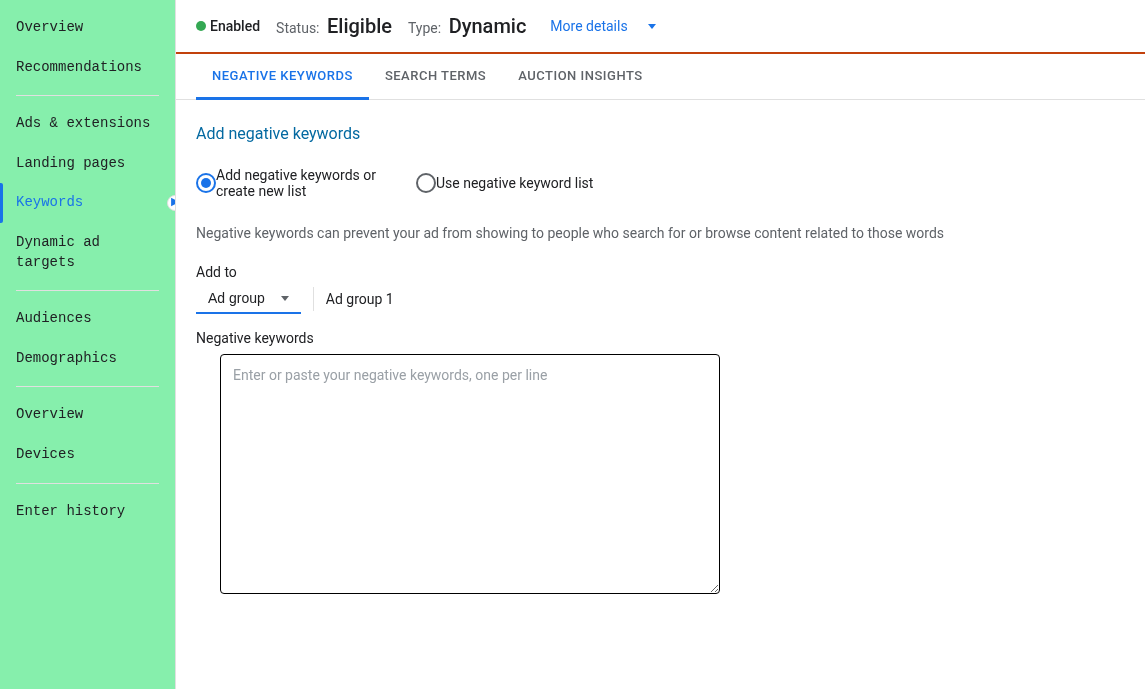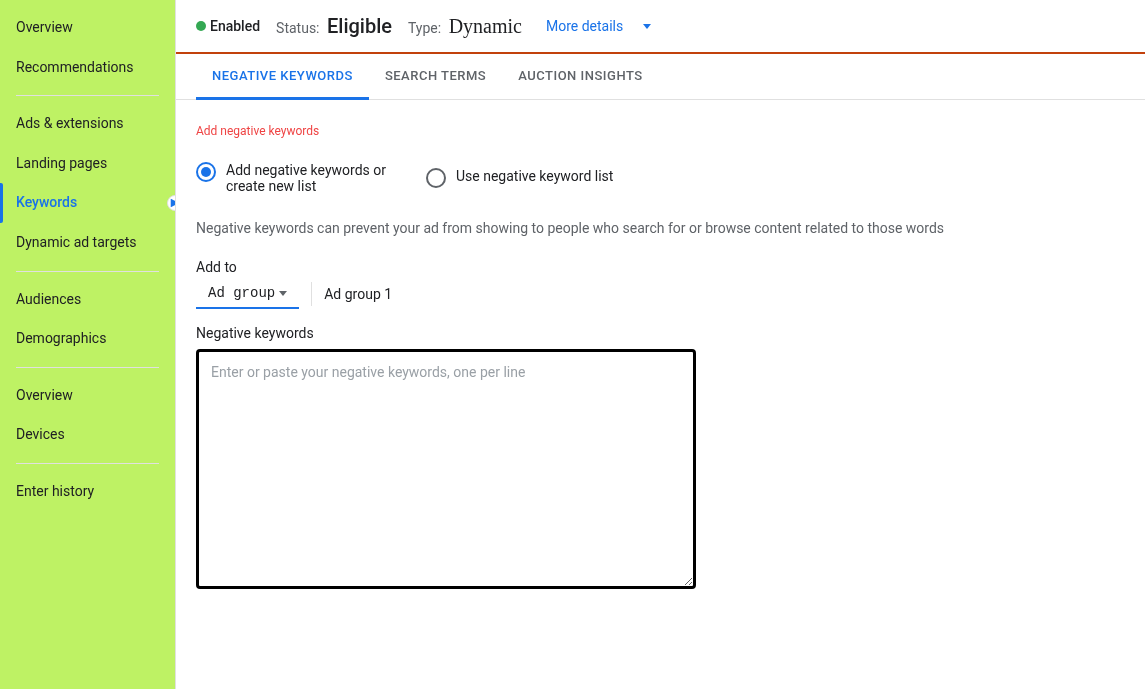--- a/index.html
+++ b/index.html
@@ -2,25 +2,26 @@
 <html><head>
   <meta charset="utf-8">
   <style>
     * { box-sizing: border-box; margin: 0; padding: 0; }
     body { font-family: 'Roboto', Arial, sans-serif; font-size: 14px; color: #202124; background: #fff; display: flex; height: 689px; overflow: hidden; }
 
     
     .sidebar {
       width: 176px;
       min-width: 176px;
-      background: #bef264;
+      background: #86efac;
       border-right: 1px solid #e0e0e0;
       padding-top: 8px;
       overflow-y: auto;
       position: relative;
+      font-family: Liberation Mono, monospace;
     }
     .sidebar-item {
       padding: 10px 16px;
       cursor: pointer;
       color: #202124;
       font-size: 14px;
       line-height: 1.4;
       position: relative;
     }
     .sidebar-item.active {
@@ -92,21 +93,21 @@
     .header-label {
       font-size: 14px;
       color: #5f6368;
       margin-right: 4px;
     }
     .header-value {
       font-size: 20px;
       color: #202124;
       font-weight: 500;
     }
-    .header-value.dynamic { color: #202124; font-family: Liberation Serif, serif; }
+    .header-value.dynamic { color: #202124; }
     .more-details-link {
       display: flex;
       align-items: center;
       color: #1a73e8;
       font-size: 14px;
       cursor: pointer;
       gap: 20px;
       margin-left: 8px;
     }
     .chevron-down {
@@ -140,37 +141,36 @@
       border-bottom: 3px solid #1a73e8;
     }
 
     
     .content-area {
       padding: 24px 20px;
       flex: 1;
     }
 
     .section-title {
-      font-size: 12px;
+      font-size: 16px;
       font-weight: 400;
-      color: #ef4444;
+      color: #0369a1;
       margin-bottom: 24px;
     }
 
     
     .radio-group {
       display: flex;
       gap: 40px;
       margin-bottom: 24px;
       align-items: center;
     }
     .radio-option {
       display: flex;
-      align-items: flex-start;
-      gap: 10px;
+      align-items: center;
       cursor: pointer;
     }
     .radio-circle {
       width: 20px;
       height: 20px;
       border-radius: 50%;
       border: 2px solid #1a73e8;
       display: flex;
       align-items: center;
       justify-content: center;
@@ -211,29 +211,29 @@
       margin-bottom: 16px;
     }
     .add-to-label {
       font-size: 14px;
       color: #202124;
       margin-bottom: 4px;
     }
     .dropdown-btn {
       display: flex;
       align-items: center;
-      gap: 4px;
+      gap: 16px;
       padding: 6px 12px;
       border: none;
       border-bottom: 2px solid #1a73e8;
       background: transparent;
       font-size: 14px;
       color: #202124;
       cursor: pointer;
-      font-family: Liberation Mono, monospace;
+      font-family: Liberation Sans, sans-serif;
     }
     .dropdown-arrow {
       display: inline-block;
       width: 0;
       height: 0;
       border-left: 4px solid transparent;
       border-right: 4px solid transparent;
       border-top: 5px solid #5f6368;
     }
     .ad-group-value {
@@ -249,28 +249,29 @@
 
     
     .neg-kw-label {
       font-size: 14px;
       color: #202124;
       margin-bottom: 8px;
     }
     .neg-kw-textarea {
       width: 500px;
       height: 240px;
-      border: 3px solid #000000;
+      border: 1px solid #000000;
       border-radius: 4px;
       padding: 12px;
       font-size: 14px;
       color: #5f6368;
       font-family: inherit;
       resize: vertical;
       outline: none;
+      margin-left: 24px;
     }
     .neg-kw-textarea::placeholder {
       color: #9aa0a6;
     }
   </style>
 </head>
 <body>
 
 <nav class="sidebar">
   <div class="sidebar-item">

